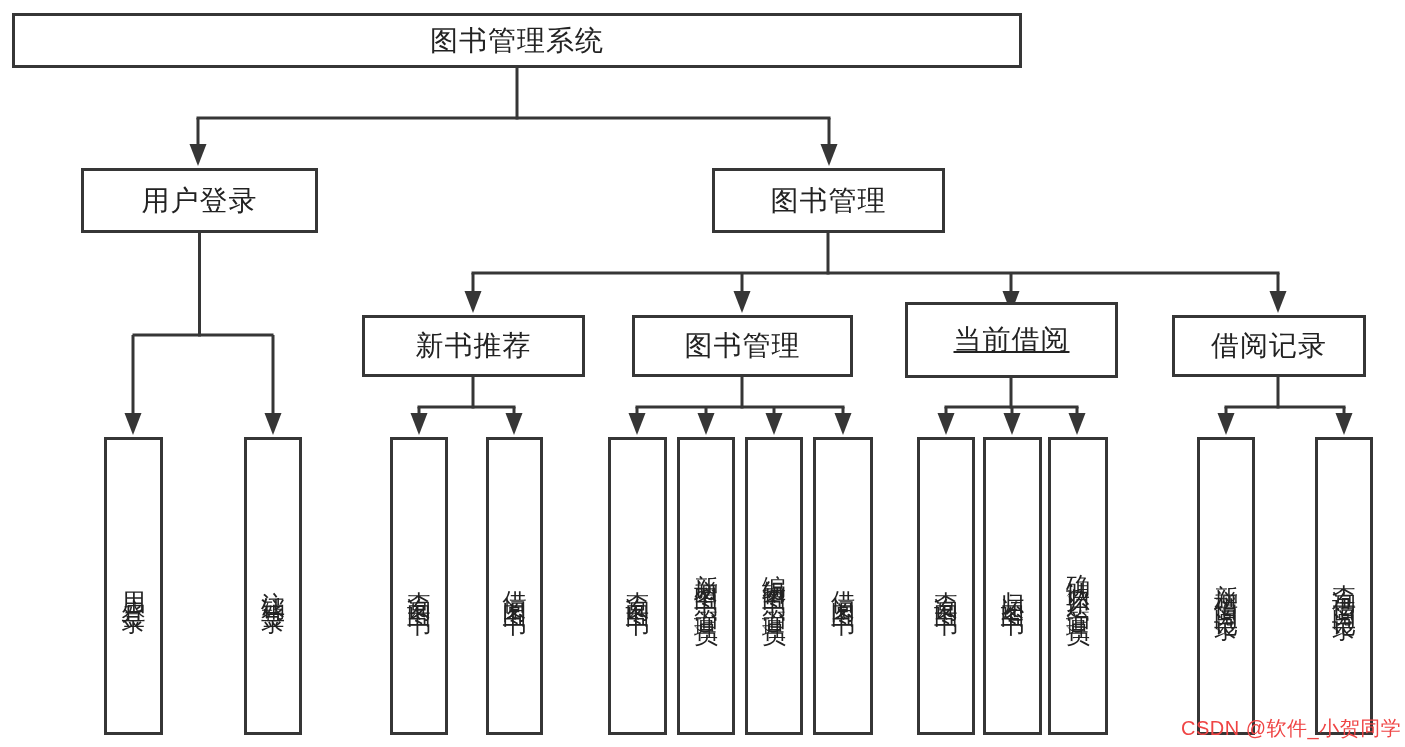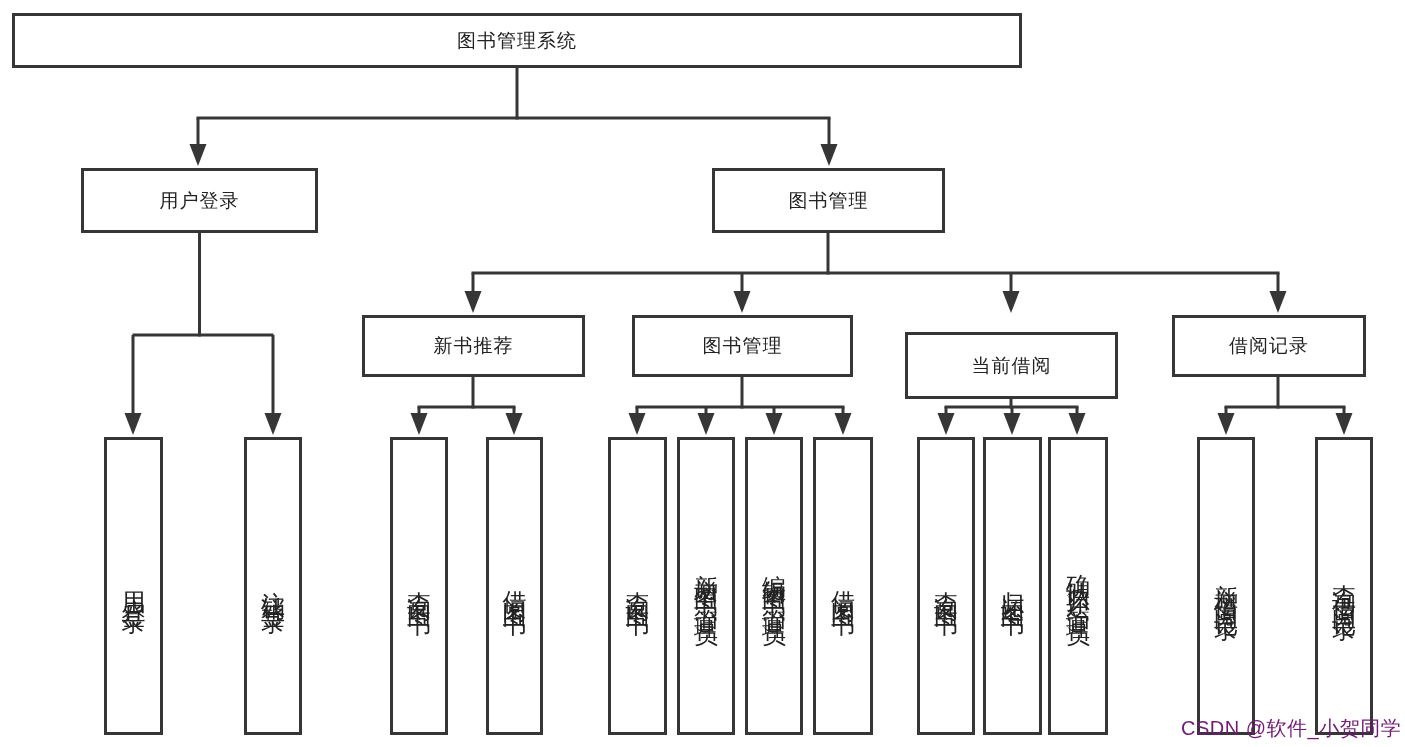--- a/index.html
+++ b/index.html
@@ -14,36 +14,36 @@
   .hbox, .vbox {
     position:absolute;
     box-sizing:border-box;
     border:3px solid #363636;
     background:#ffffff;
     display:flex;
     align-items:center;
     justify-content:center;
     color:#222222;
   }
-  .hbox { font-size:19px; letter-spacing:1px; white-space:nowrap; }
+  .hbox { font-size:28px; letter-spacing:1px; white-space:nowrap; }
   .vbox { top:437px; height:298px; }
   .vbox .vtext {
     writing-mode:vertical-rl;
     text-orientation:mixed;
     font-size:24px;
     letter-spacing:7px;
     line-height:1;
     white-space:nowrap;
   }
   .watermark {
     position:absolute;
     left:1181px; top:715px;
     font-size:20px;
     letter-spacing:0.5px;
-    color:#701a75;
+    color:#ef4444;
     z-index:6;
     white-space:nowrap;
   }
 </style>
 </head>
 <body>
 
 <div class="stage">
 
   <svg class="wires" viewBox="0 0 1405 747" xmlns="http://www.w3.org/2000/svg">
@@ -122,21 +122,21 @@
   <div class="hbox" style="left:712px; top:168px; width:233px; height:65px;align-items:center;">
     <span>图书管理</span>
   </div>
 
   <div class="hbox" style="left:362px; top:315px; width:223px; height:62px;">
     <span>新书推荐</span>
   </div>
   <div class="hbox" style="left:632px; top:315px; width:221px; height:62px;">
     <span>图书管理</span>
   </div>
-  <div class="hbox" style="left:905px; top:332px; width:213px; height:67px;">
+  <div class="hbox" style="left:905px; top:302px; width:213px; height:76px;text-decoration:underline;">
     <span>当前借阅</span>
   </div>
   <div class="hbox" style="left:1172px; top:315px; width:194px; height:62px;">
     <span>借阅记录</span>
   </div>
 
   <div class="vbox" style="left:104px; width:59px;">
     <span class="vtext">用户登录</span>
   </div>
   <div class="vbox" style="left:244px; width:58px;">

